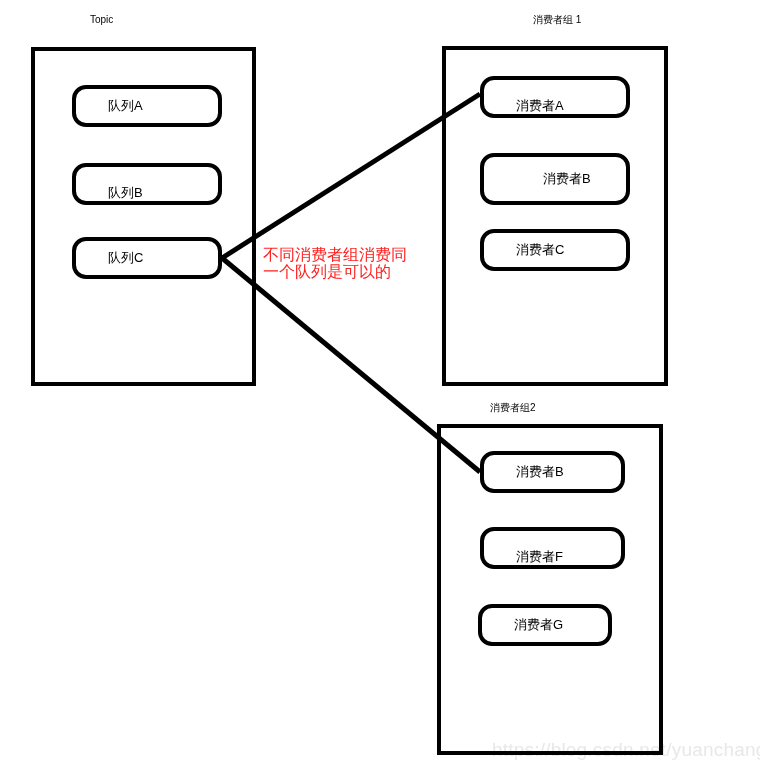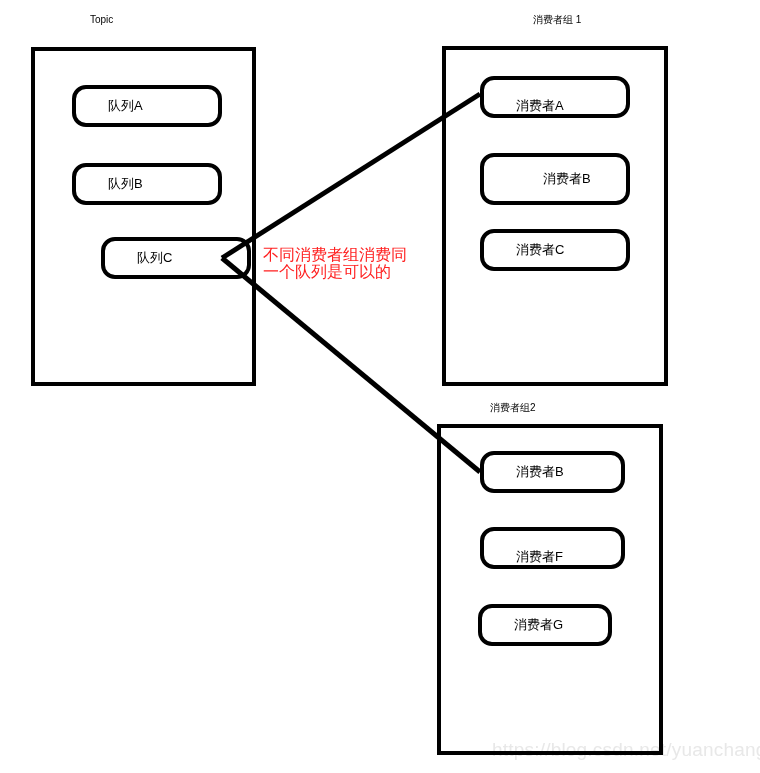--- a/index.html
+++ b/index.html
@@ -83,25 +83,25 @@
   <div class="watermark" style="left:492px; top:739px;">https://blog.csdn.net/yuanchangliang</div>
 
   <div class="caption" style="left:90px; top:12px;">Topic</div>
 
   <div class="container-box" style="left:31px; top:47px; width:225px; height:339px;"></div>
 
   <div class="round-box" style="left:72px; top:85px; width:150px; height:42px;">
     <span class="box-label">队列A</span>
   </div>
 
-  <div class="round-box" style="left:72px; top:163px; width:150px; height:42px;">
+  <div class="round-box" style="left:72px; top:163px; width:150px; height:42px;align-items:flex-end;">
     <span class="box-label">队列B</span>
   </div>
 
-  <div class="round-box" style="left:72px; top:237px; width:150px; height:42px;margin-left:29px;">
+  <div class="round-box" style="left:72px; top:237px; width:150px; height:42px;">
     <span class="box-label">队列C</span>
   </div>
 
   <div class="caption" style="left:533px; top:12px;">消费者组 1</div>
 
   <div class="container-box" style="left:442px; top:46px; width:226px; height:340px;"></div>
 
   <div class="round-box" style="left:480px; top:76px; width:150px; height:42px;align-items:flex-end;">
     <span class="box-label">消费者A</span>
   </div>

